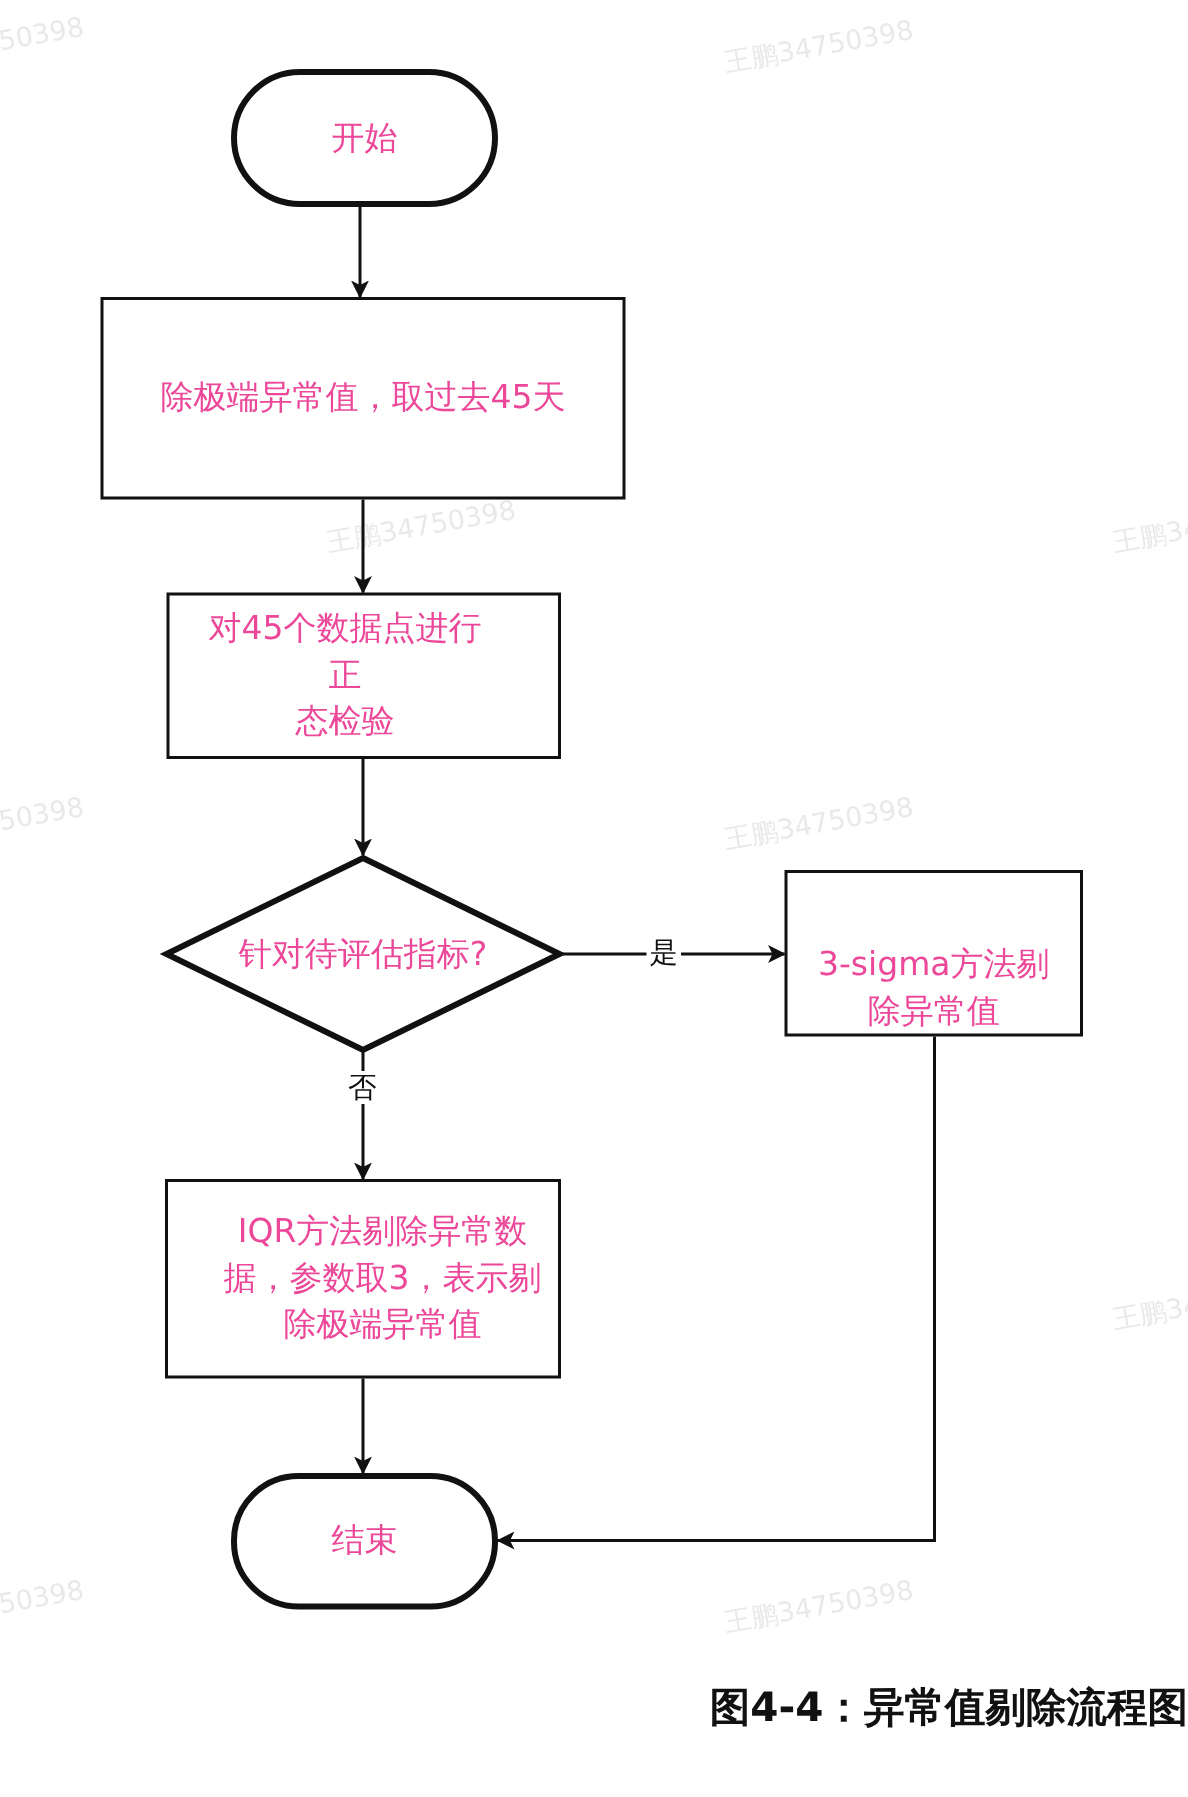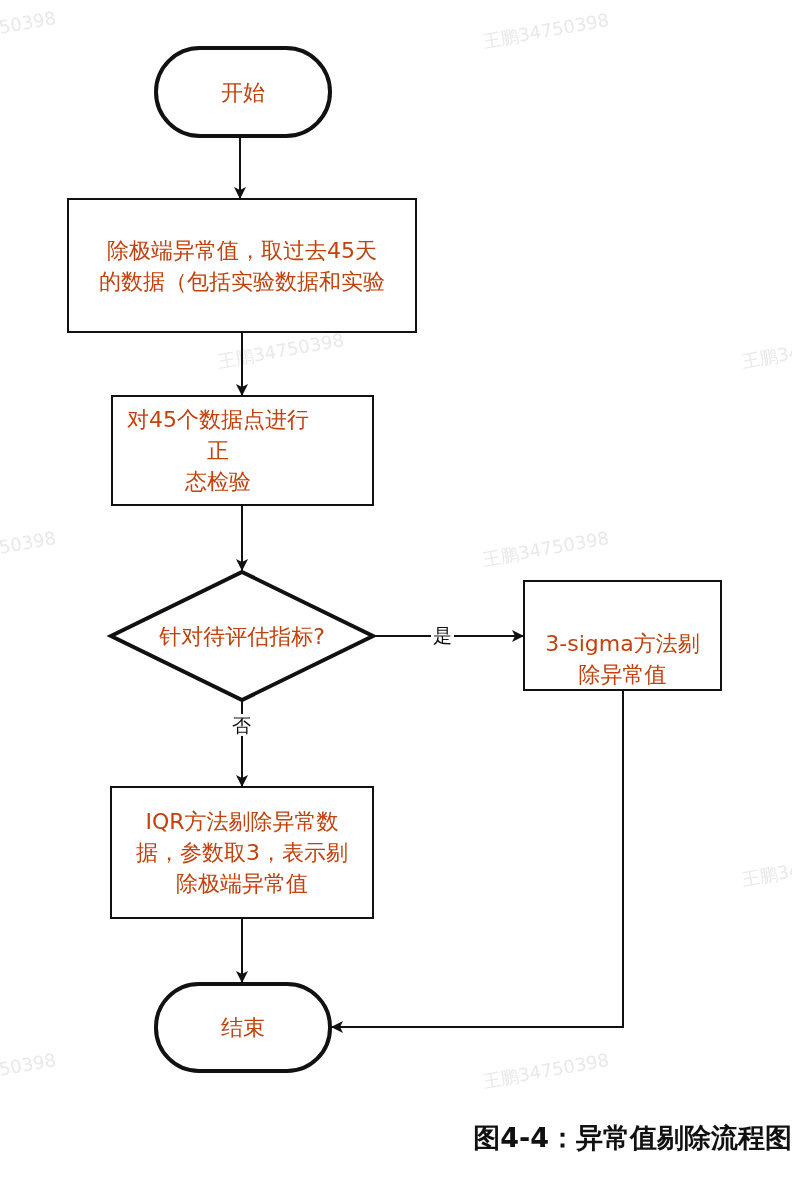--- a/index.html
+++ b/index.html
@@ -1,20 +1,20 @@
 <!DOCTYPE html>
 <html><head>
 <meta charset="utf-8">
 <style>
   html, body { margin: 0; padding: 0; background: #ffffff; }
   body { width: 792px; height: 1198px; position: relative; overflow: hidden;
          font-family: "DejaVu Sans", "Liberation Sans", sans-serif; }
   #canvas { position: absolute; left: 0; top: 0; width: 792px; height: 1198px; }
   .node-text { position: absolute; display: flex; align-items: center; justify-content: center;
-               text-align: center; color: #c2410c; font-size: 22px; line-height: 31px;
+               text-align: center; color: #ec4899; font-size: 22px; line-height: 31px;
                box-sizing: border-box; padding: 0 6px; }
   .edge-label { position: absolute; background: #ffffff; color: #111111; font-size: 19px;
                 line-height: 22px; padding: 0 2px; }
   .caption { position: absolute; left: 0; width: 792px; top: 1120px; text-align: right;
              font-size: 27px; font-weight: bold; color: #111111; }
   .watermark { position: absolute; color: #e9e9e9; font-size: 18px; transform: rotate(-10deg);
                transform-origin: left center; white-space: nowrap; pointer-events: none; }
 </style>
 </head>
 <body>
@@ -51,36 +51,35 @@
   <line x1="375" y1="636" x2="523" y2="636" stroke="#111111" stroke-width="2" marker-end="url(#arrow)"></line>
   <line x1="242" y1="701" x2="242" y2="786" stroke="#111111" stroke-width="2" marker-end="url(#arrow)"></line>
   <line x1="242" y1="919" x2="242" y2="982" stroke="#111111" stroke-width="2" marker-end="url(#arrow)"></line>
   <polyline points="623,691 623,1027 332,1027" fill="none" stroke="#111111" stroke-width="2" marker-end="url(#arrow)"></polyline>
 </svg>
 
 <div class="node-text" style="left:156px; top:48px; width:174px; height:88px;">开始</div>
 
 <div class="node-text" style="left:68px; top:199px; width:348px; height:133px; flex-direction:column;">
   <span>除极端异常值，取过去45天</span>
-  <span>的数据（包括实验数据和实验</span>
 </div>
 
-<div class="node-text" style="left:112px; top:396px; width:212px; height:109px; flex-direction:column;">
+<div class="node-text" style="left:124px; top:396px; width:212px; height:109px; flex-direction:column;">
   <span>对45个数据点进行正</span>
   <span>态检验</span>
 </div>
 
 <div class="node-text" style="left:130px; top:616px; width:224px; height:40px;">针对待评估指标?</div>
 
 <div class="node-text" style="left:524px; top:581px; width:197px; height:109px; flex-direction:column;justify-content:flex-end;">
   <span>3-sigma方法剔</span>
   <span>除异常值</span>
 </div>
 
-<div class="node-text" style="left:111px; top:787px; width:262px; height:131px; flex-direction:column;">
+<div class="node-text" style="left:124px; top:787px; width:262px; height:131px; flex-direction:column;">
   <span>IQR方法剔除异常数</span>
   <span>据，参数取3，表示剔</span>
   <span>除极端异常值</span>
 </div>
 
 <div class="node-text" style="left:156px; top:984px; width:174px; height:87px;">结束</div>
 
 <div class="edge-label" style="left:431px; top:624px;">是</div>
 <div class="edge-label" style="left:230px; top:714px;">否</div>
 

